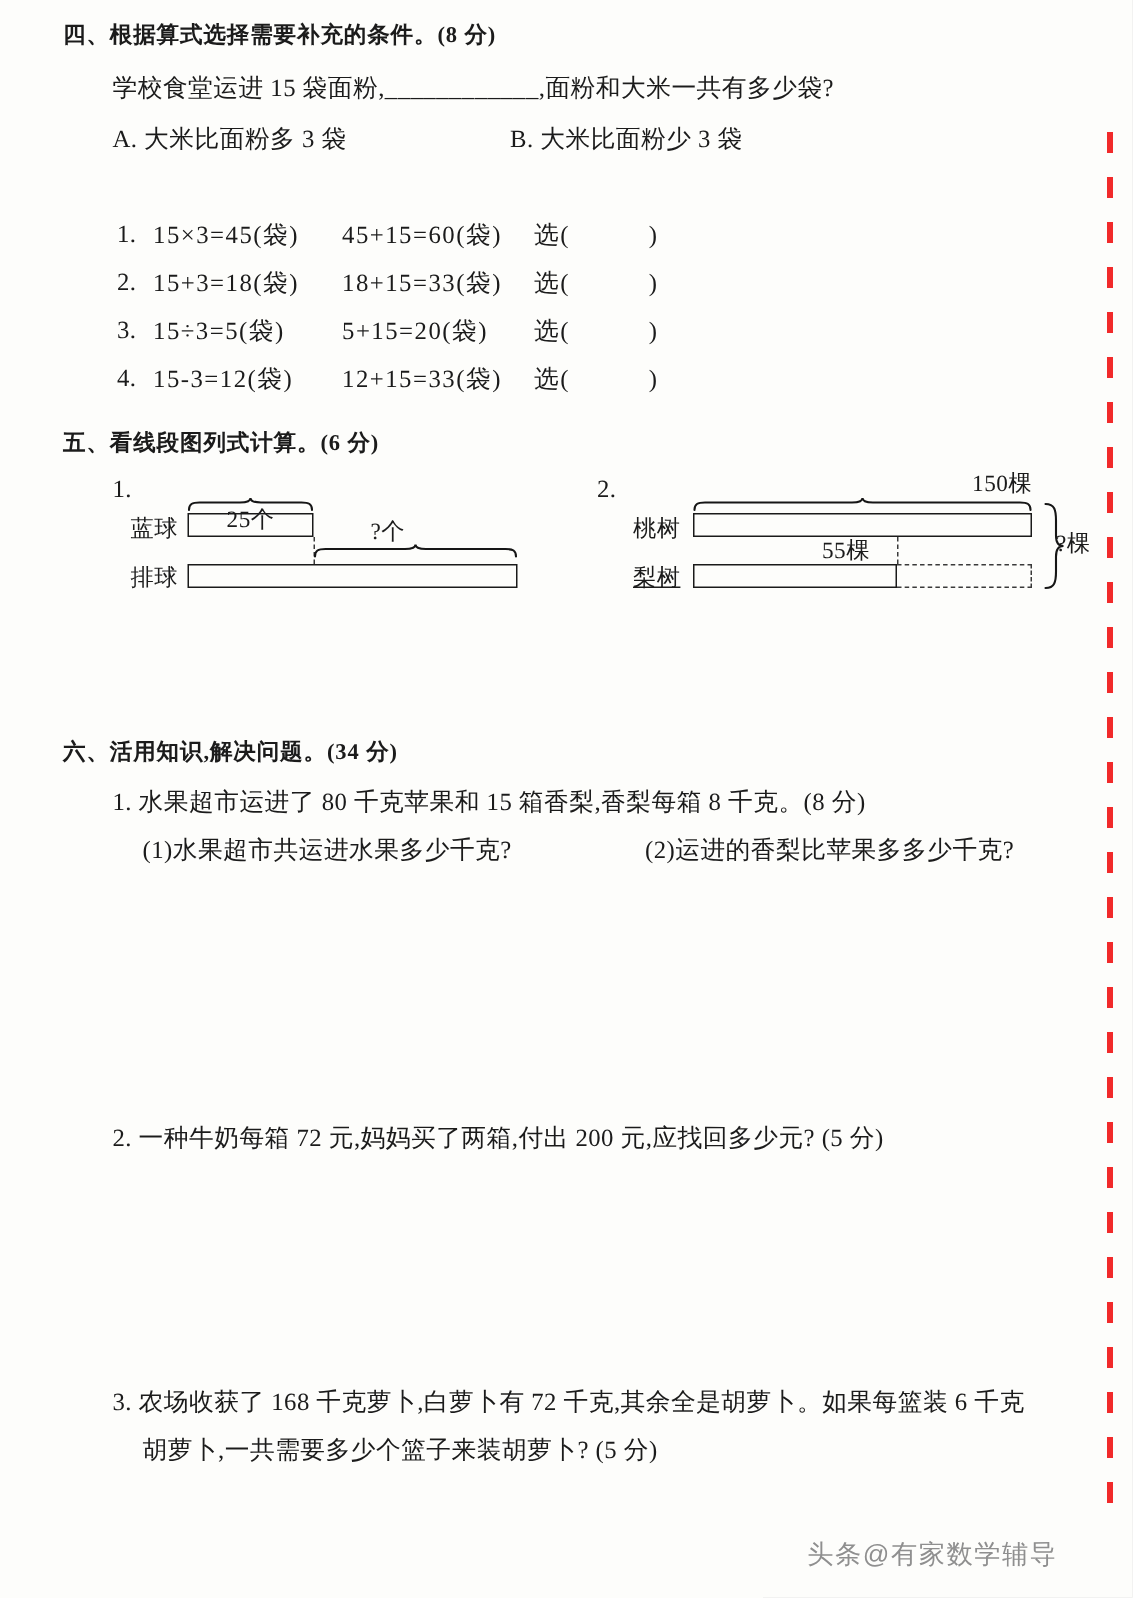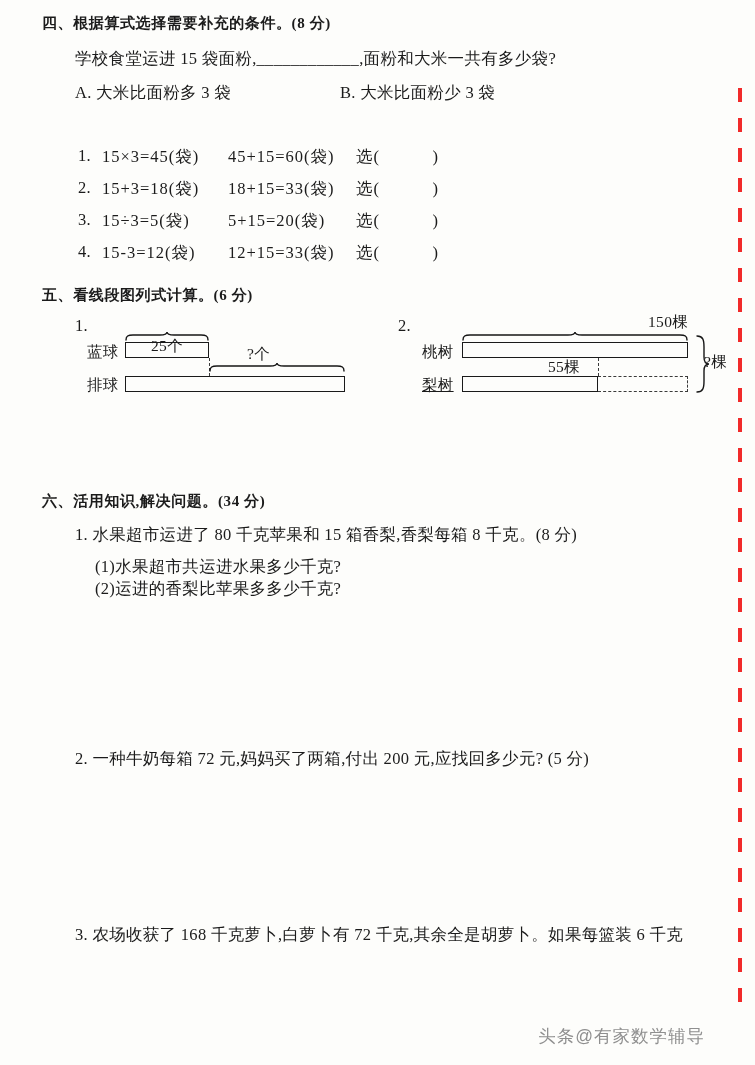--- a/index.html
+++ b/index.html
@@ -22,21 +22,21 @@
   
   .opt-row { display: flex; }
   .opt-a, .opt-c { width: 265px; }
   .eq-row { display: flex; }
   .eq-num { width: 24px; }
   .eq-e1 { width: 126px; letter-spacing: 1px; }
   .eq-e2 { width: 128px; letter-spacing: 1px; }
   .eq-sel { letter-spacing: 1px; }
 
   
-  .subq-row { display: flex; flex-direction: column; }
+  .subq-row { display: flex; }
   .subq1 { width: 335px; }
 
   
   .diagram { position: absolute; }
   .dnum { position: absolute; font-weight: 500; }
   .dlabel { position: absolute; font-size: 15.5px; font-weight: 500; white-space: nowrap; }
   .dlabel-c { text-align: center; }
   .bar { position: absolute; height: 16px; border: 1.4px solid #1a1a1a; background: transparent; }
   .dashbox { position: absolute; height: 16px; border: 1.4px dashed #3a3a3a; border-left: none; }
   .dashv { position: absolute; width: 0; border-left: 1.4px dashed #3a3a3a; }
@@ -161,16 +161,17 @@
   <div class="abs body-line" style="left:75px; top:524px;">1. 水果超市运进了 80 千克苹果和 15 箱香梨,香梨每箱 8 千克。(8 分)</div>
 
   <div class="abs subq-row body-line" style="left:95px; top:556px;">
     <span class="subq1">(1)水果超市共运进水果多少千克?</span>
     <span class="subq2">(2)运进的香梨比苹果多多少千克?</span>
   </div>
 
   <div class="abs body-line" style="left:75px; top:748px;">2. 一种牛奶每箱 72 元,妈妈买了两箱,付出 200 元,应找回多少元? (5 分)</div>
 
   <div class="abs body-line" style="left:75px; top:924px; width:650px;">3. 农场收获了 168 千克萝卜,白萝卜有 72 千克,其余全是胡萝卜。如果每篮装 6 千克</div>
+  <div class="abs body-line" style="left:95px; top:956px;">胡萝卜,一共需要多少个篮子来装胡萝卜? (5 分)</div>
 
   <div class="watermark">头条@有家数学辅导</div>
 
 </div>
 
 </body></html>

